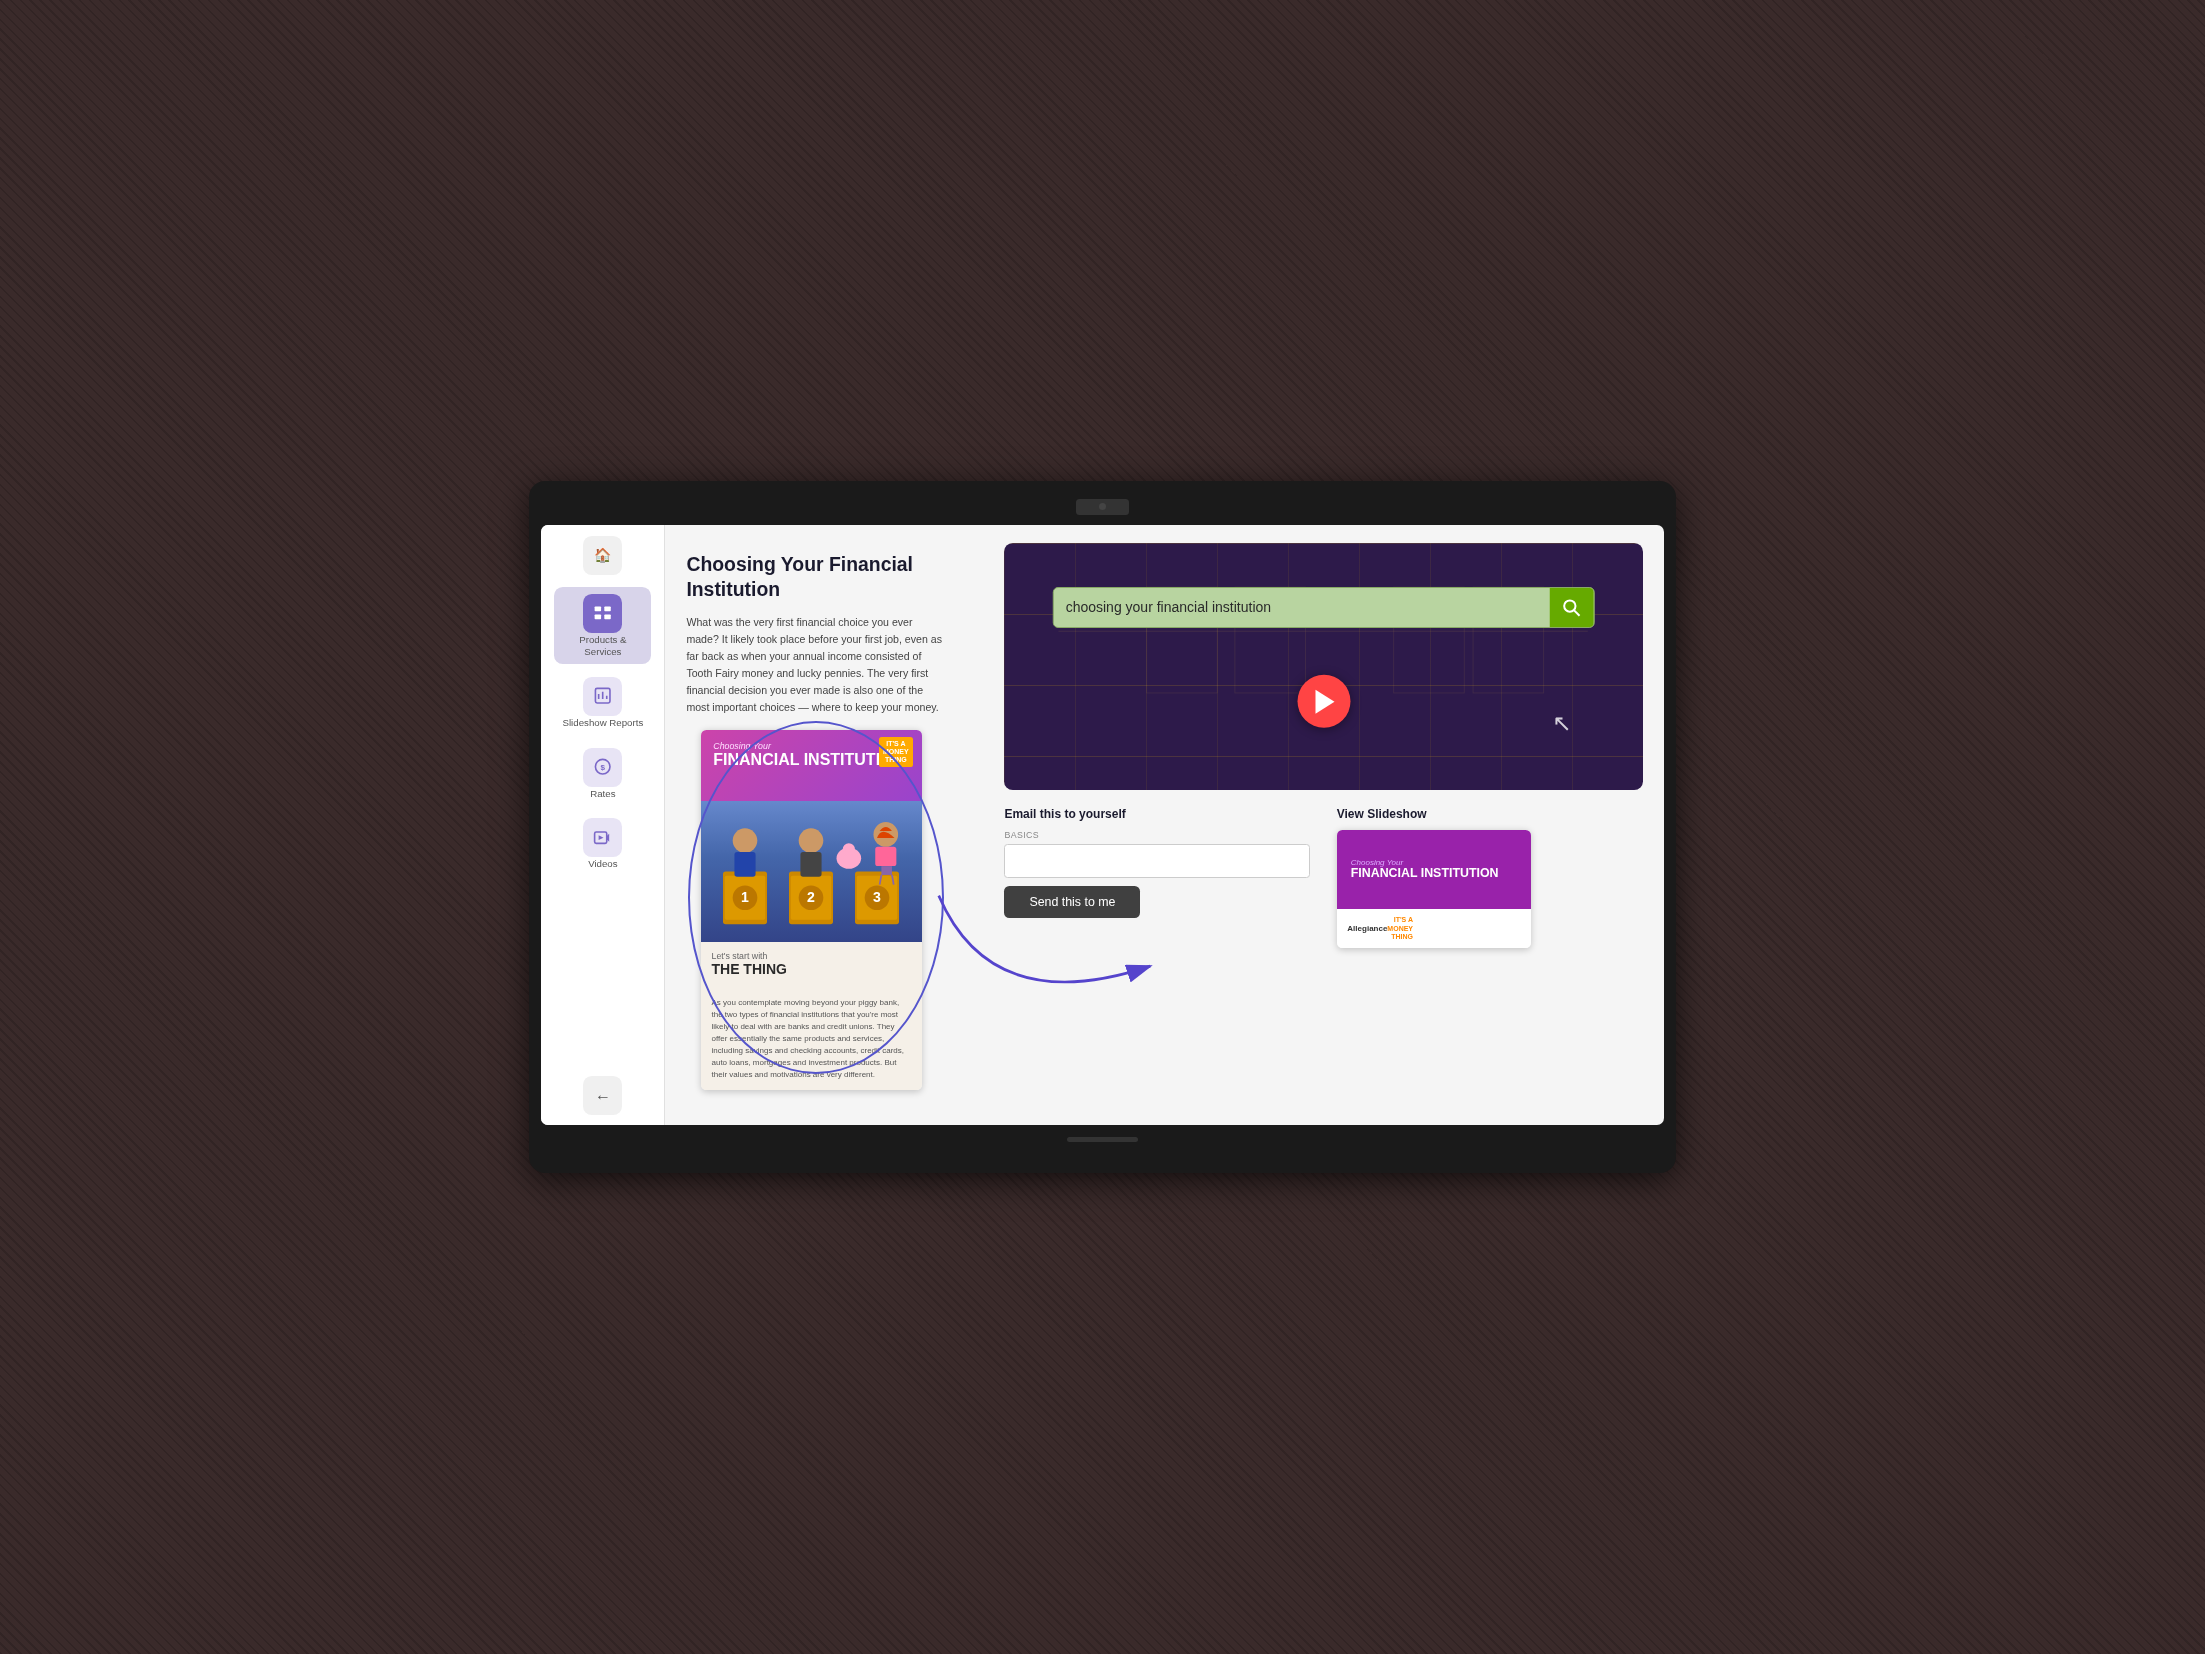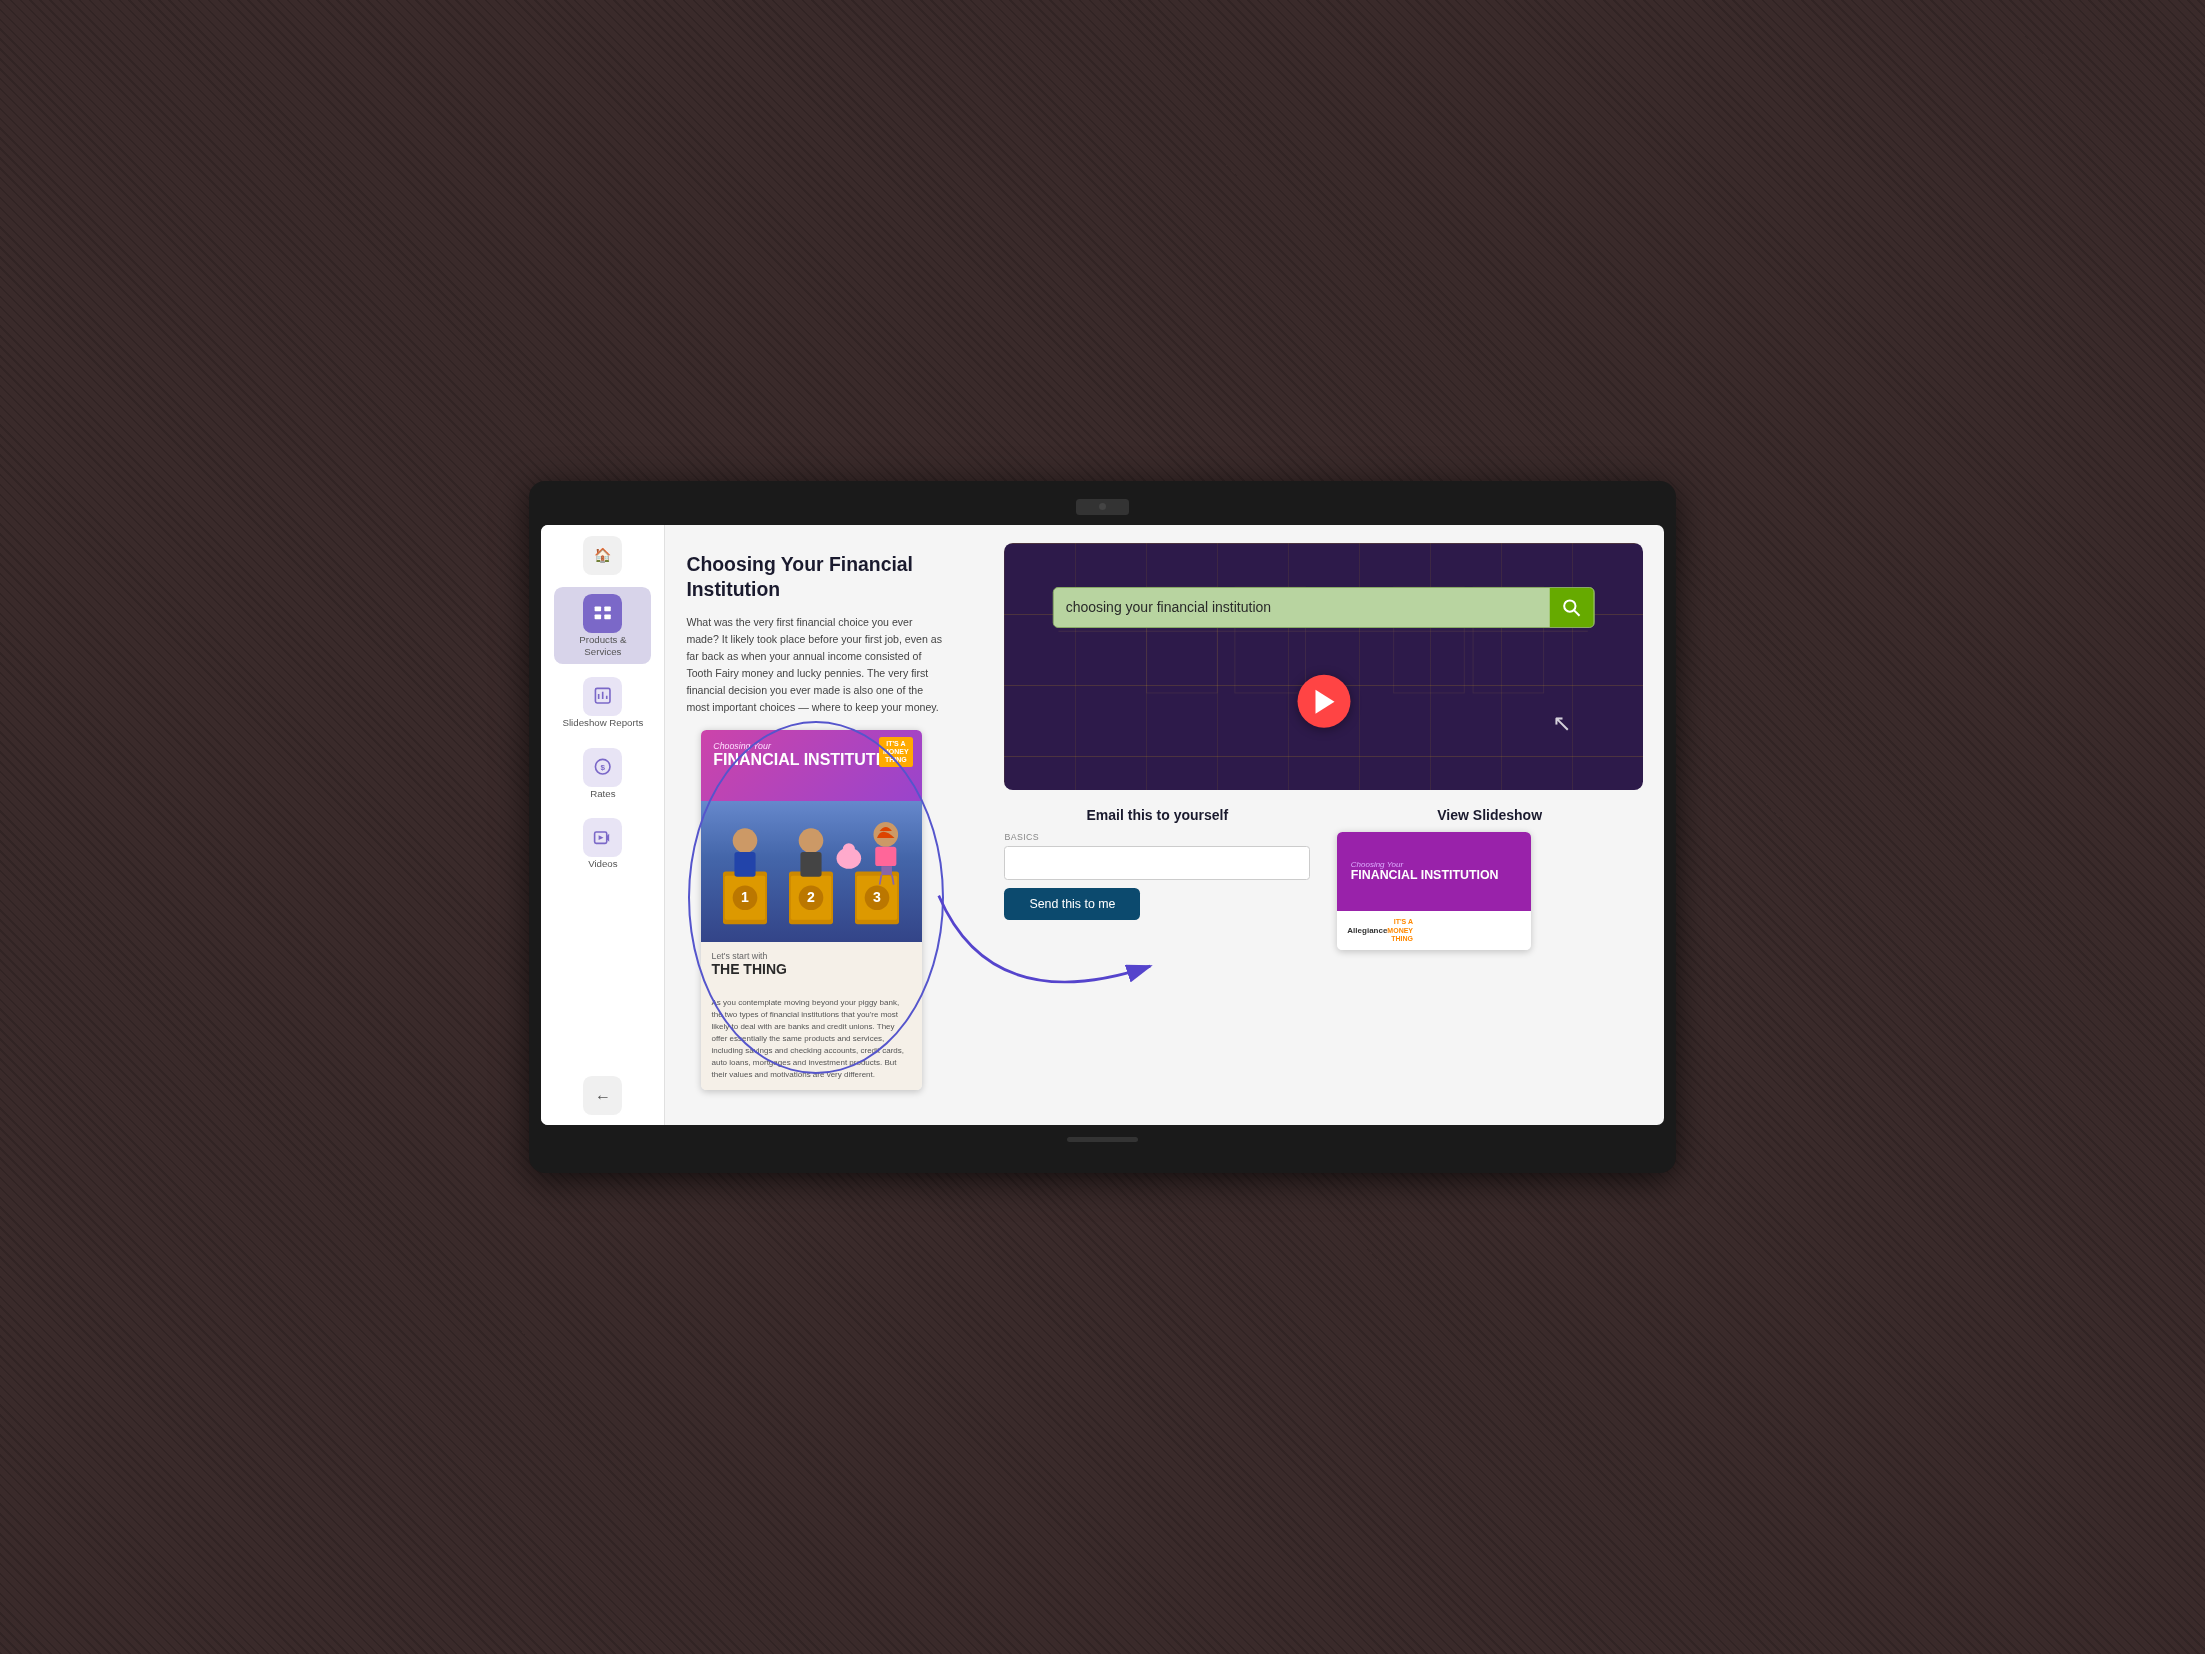--- a/index.html
+++ b/index.html
@@ -364,25 +364,24 @@
       display: flex;
       gap: 26.5px;
       align-items: flex-start;
     }
 
     .email-section {
       flex: 1;
     }
 
     .section-title {
-      font-size: 14px;
+      font-size: 12px;
       font-weight: bold;
       color: #1a1a2e;
       margin-bottom: 8.8px;
-      text-align: center;
     }
 
     .email-label {
       font-size: 8.8px;
       color: #888;
       letter-spacing: 0.4px;
       margin-bottom: 3.5px;
     }
 
     .email-input {
@@ -390,21 +389,21 @@
       height: 34px;
       border: 0.9px solid #ccc;
       border-radius: 3.5px;
       padding: 0 8.8px;
       font-size: 11.5px;
       margin-bottom: 8.8px;
       outline: none;
     }
 
     .send-btn {
-      background: #0c4a6e;
+      background: #404040;
       color: white;
       border: none;
       border-radius: 5.3px;
       padding: 8.8px 25px;
       font-size: 12.4px;
       cursor: pointer;
       font-weight: 500;
     }
 
     .slideshow-section {

